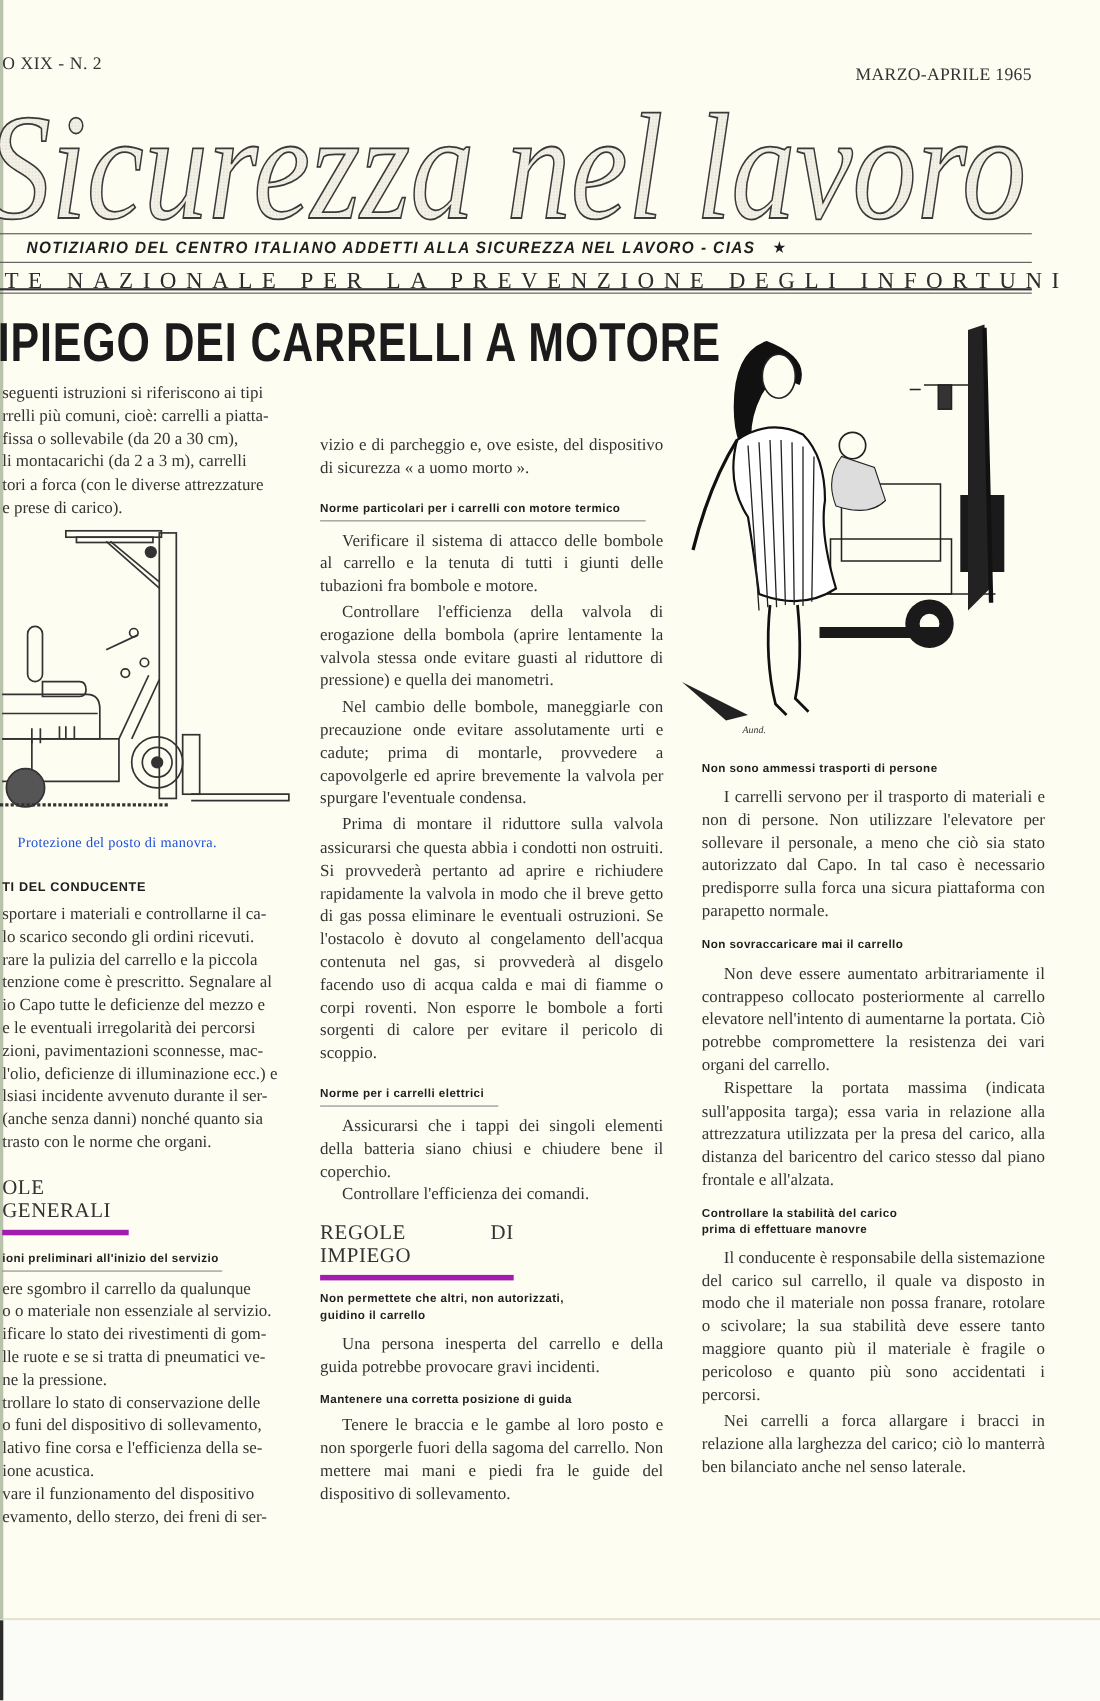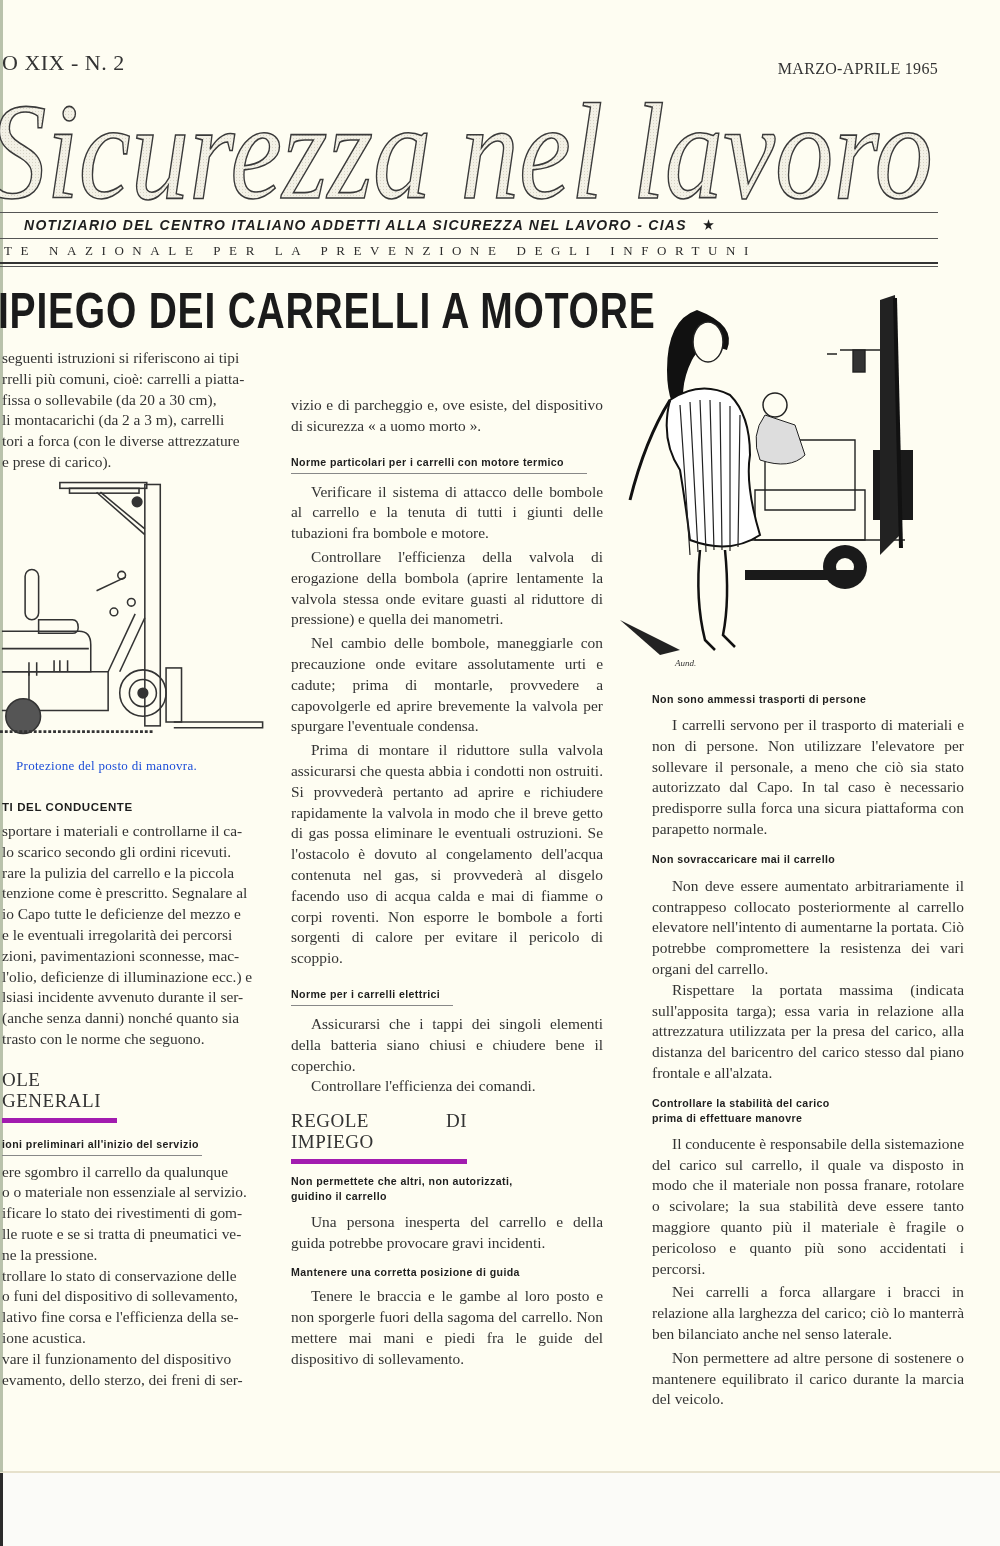--- a/index.html
+++ b/index.html
@@ -3,29 +3,29 @@
 <meta charset="utf-8">
 <style>
   html,body{margin:0;padding:0;}
   body{width:1000px;height:1546px;position:relative;overflow:hidden;background:#fbfaf3;font-family:"Liberation Serif","DejaVu Serif",serif;color:#2a2a2a;}
   .paper{position:absolute;left:0;top:0;width:1000px;height:1472px;background:#fefdf2;}
   .paper-edge{position:absolute;left:0;top:1471px;width:1000px;height:2px;background:#e6e1cc;}
   .underpage{position:absolute;left:0;top:1473px;width:1000px;height:73px;background:#fbfbf8;}
   .spine{position:absolute;left:0;top:0;width:3px;height:1472px;background:#b9c2ab;}
   .spine2{position:absolute;left:0;top:1473px;width:3px;height:73px;background:#2b2b2b;}
 
-  .issue{position:absolute;left:2px;top:50px;font-size:22px;letter-spacing:.5px;color:#333;}
+  .issue{position:absolute;left:2px;top:50px;font-size:16px;letter-spacing:.5px;color:#333;}
   .date{position:absolute;right:62px;top:60px;font-size:16px;letter-spacing:.3px;color:#333;}
 
   .masthead{position:absolute;left:-20px;top:80px;width:960px;height:130px;}
   .masthead svg{width:100%;height:100%;}
 
   .rule{position:absolute;left:0;height:1px;background:#555;}
   .sub1{position:absolute;left:24px;top:216px;font-family:"Liberation Sans","DejaVu Sans",sans-serif;font-weight:bold;font-style:italic;font-size:15px;letter-spacing:1.4px;color:#1e1e1e;white-space:nowrap;transform:scaleX(.93);transform-origin:left;}
-  .sub2{position:absolute;left:4px;top:243px;font-size:13px;letter-spacing:8.6px;color:#2c2c2c;white-space:nowrap;}
+  .sub2{position:absolute;left:4px;top:243px;font-size:21px;letter-spacing:8.6px;color:#2c2c2c;white-space:nowrap;}
 
   .headline{position:absolute;left:-2px;top:282px;font-family:"Liberation Sans","DejaVu Sans",sans-serif;font-weight:bold;font-size:50px;letter-spacing:1px;color:#1b1b1b;white-space:nowrap;transform:scaleX(.78);transform-origin:left;}
 
   .col{position:absolute;font-size:15.4px;line-height:20.8px;color:#333;text-align:justify;}
   .col p{margin:0;text-indent:20px;}
   .col p.noindent{text-indent:0;margin-top:47px;}
   .lbl{font-family:"Liberation Sans","DejaVu Sans",sans-serif;font-weight:bold;font-size:10.6px;letter-spacing:.4px;color:#1e1e1e;line-height:15px;}
   .lbl.ul{border-bottom:1px solid #888;display:inline-block;padding-bottom:3px;}
   .sec{font-size:19px;letter-spacing:.5px;color:#333;border-bottom:5px solid #a21caf;display:inline-block;padding-bottom:6px;}
   .caption{position:absolute;font-size:13px;color:#1d4ed8;letter-spacing:.3px;}
@@ -114,21 +114,21 @@
     <div>sportare i materiali e controllarne il ca-</div>
     <div>lo scarico secondo gli ordini ricevuti.</div>
     <div>rare la pulizia del carrello e la piccola</div>
     <div>tenzione come è prescritto. Segnalare al</div>
     <div>io Capo tutte le deficienze del mezzo e</div>
     <div>e le eventuali irregolarità dei percorsi</div>
     <div>zioni, pavimentazioni sconnesse, mac-</div>
     <div>l'olio, deficienze di illuminazione ecc.) e</div>
     <div>lsiasi incidente avvenuto durante il ser-</div>
     <div>(anche senza danni) nonché quanto sia</div>
-    <div>trasto con le norme che seguono.</div>
+    <div>trasto con le norme che organi.</div>
   </div>
 </div>
 
 <div class="col" style="left:2px;top:1070px;width:274px;">
   <div class="sec" style="width:115px;">OLE GENERALI</div>
   <div style="height:10px;"></div>
   <div class="lbl ul" style="width:200px;">ioni preliminari all'inizio del servizio</div>
   <div style="height:6px;"></div>
   <div>
     <div>ere sgombro il carrello da qualunque</div>
@@ -199,31 +199,30 @@
     <g stroke="#222" stroke-width="1.2">
       <path d="M65 115 l10 150 M75 112 l8 150 M85 110 l6 152 M95 110 l4 150 M105 112 l2 148 M115 116 l0 145 M125 125 l-2 132"></path>
     </g>
     <path d="M55 110 q-25 40 -40 100" stroke="#111" stroke-width="3" fill="none"></path>
     <path d="M85 260 q-5 50 5 90 l10 10 M110 260 q5 50 -2 85 l12 12" stroke="#111" stroke-width="2.5" fill="none"></path>
     <path d="M5 330 l60 30 l-20 5 z" fill="#222"></path>
     <text x="60" y="376" font-family="Liberation Serif, DejaVu Serif, serif" font-style="italic" font-size="9" fill="#333">Aund.</text>
   </svg>
 </div>
 
-<div class="col" style="left:652px;top:692px;width:312px;">
+<div class="col" style="left:638px;top:692px;width:312px;">
   <div class="lbl">Non sono ammessi trasporti di persone</div>
   <div style="height:8px;"></div>
   <p>I carrelli servono per il trasporto di materiali e non di persone. Non utilizzare l'elevatore per sollevare il personale, a meno che ciò sia stato autorizzato dal Capo. In tal caso è necessario predisporre sulla forca una sicura piattaforma con parapetto normale.</p>
   <div style="height:12px;"></div>
   <div class="lbl">Non sovraccaricare mai il carrello</div>
   <div style="height:6px;"></div>
   <p style="margin-top:3px;">Non deve essere aumentato arbitrariamente il contrappeso collocato posteriormente al carrello elevatore nell'intento di aumentarne la portata. Ciò potrebbe compromettere la resistenza dei vari organi del carrello.</p>
   <p>Rispettare la portata massima (indicata sull'apposita targa); essa varia in relazione alla attrezzatura utilizzata per la presa del carico, alla distanza del baricentro del carico stesso dal piano frontale e all'alzata.</p>
   <div style="height:12px;"></div>
   <div class="lbl">
     <div>Controllare la stabilità del carico</div>
     <div>prima di effettuare manovre</div>
   </div>
   <div style="height:8px;"></div>
   <p>Il conducente è responsabile della sistemazione del carico sul carrello, il quale va disposto in modo che il materiale non possa franare, rotolare o scivolare; la sua stabilità deve essere tanto maggiore quanto più il materiale è fragile o pericoloso e quanto più sono accidentati i percorsi.</p>
   <p style="margin-top:3px;">Nei carrelli a forca allargare i bracci in relazione alla larghezza del carico; ciò lo manterrà ben bilanciato anche nel senso laterale.</p>
-  <p style="margin-top:3px;">Non permettere ad altre persone di sostenere o mantenere equilibrato il carico durante la marcia del veicolo.</p>
 </div>
 
 </body></html>

